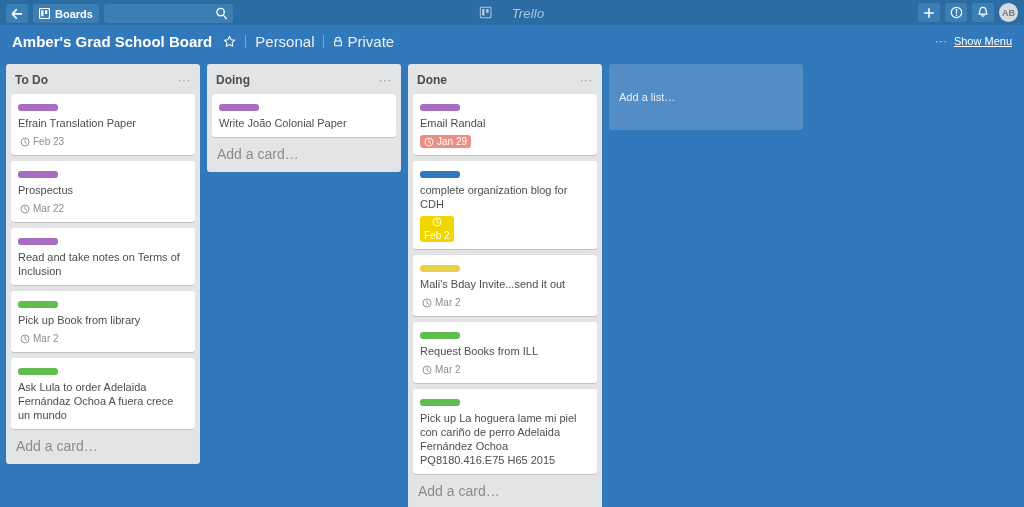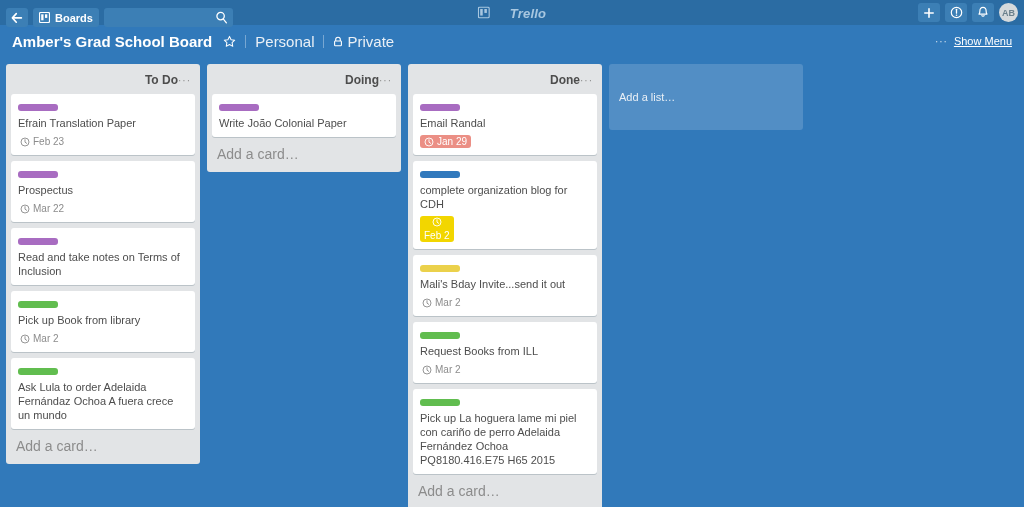--- a/index.html
+++ b/index.html
@@ -8,22 +8,22 @@
     font-family: "Liberation Sans", sans-serif;
     background: #3179ba;
     overflow: hidden;
   }
 
   
   .topbar {
     height: 25px;
     background: #2b6ca3;
     display: flex;
-    align-items: flex-start;
-    padding: 8px 6px;
+    align-items: flex-end;
+    padding: 2px 6px;
     position: relative;
   }
   .nav-btn {
     height: 19px;
     background: #3c7fb5;
     border-radius: 3px;
     display: flex;
     align-items: center;
     justify-content: center;
     color: #fff;
@@ -47,21 +47,21 @@
     color: #fff; font-size: 11px; padding: 0 20px 0 6px;
     font-family: "Liberation Sans", sans-serif;
   }
   .search-box input::placeholder { color: #c9dcec; }
   .search-ico { position: absolute; right: 5px; top: 3px; }
   .logo {
     position: absolute; left: 50%; top: 50%;
     transform: translate(-50%, -50%);
     display: flex; align-items: center; gap: 20px;
     color: #a8c7e0; font-size: 13px;
-    font-style: italic; font-weight: bold;
+    font-style: italic; font-weight: normal;
     letter-spacing: .2px;
   }
   .right-group {
     position: absolute; right: 6px; top: 3px;
     display: flex; align-items: center; gap: 5px;
   }
   .avatar {
     width: 19px; height: 19px; border-radius: 50%;
     background: #d6dadc; color: #6b808c;
     font-size: 9px; font-weight: bold;
@@ -105,21 +105,21 @@
     gap: 7px;
   }
   .list {
     width: 194px;
     background: #e2e4e6;
     border-radius: 3px;
     padding: 0 0 2px 0;
     flex: 0 0 auto;
   }
   .list-header {
-    display: flex; align-items: center; justify-content: flex-end;
+    display: flex; align-items: center; justify-content: space-between;
     padding: 9px 9px 7px 9px;
   }
   .list-title { font-size: 12px; font-weight: bold; color: #4d4d4d; }
   .list-dots { color: #8c8c8c; font-size: 10px; letter-spacing: 1px; cursor: pointer; }
   .cards { padding: 0 5px; display: flex; flex-direction: column; gap: 6px; }
   .card {
     background: #fff;
     border-radius: 3px;
     padding: 10px 7px 7px 7px;
     box-shadow: 0 1px 0 rgba(9,45,66,.18);

